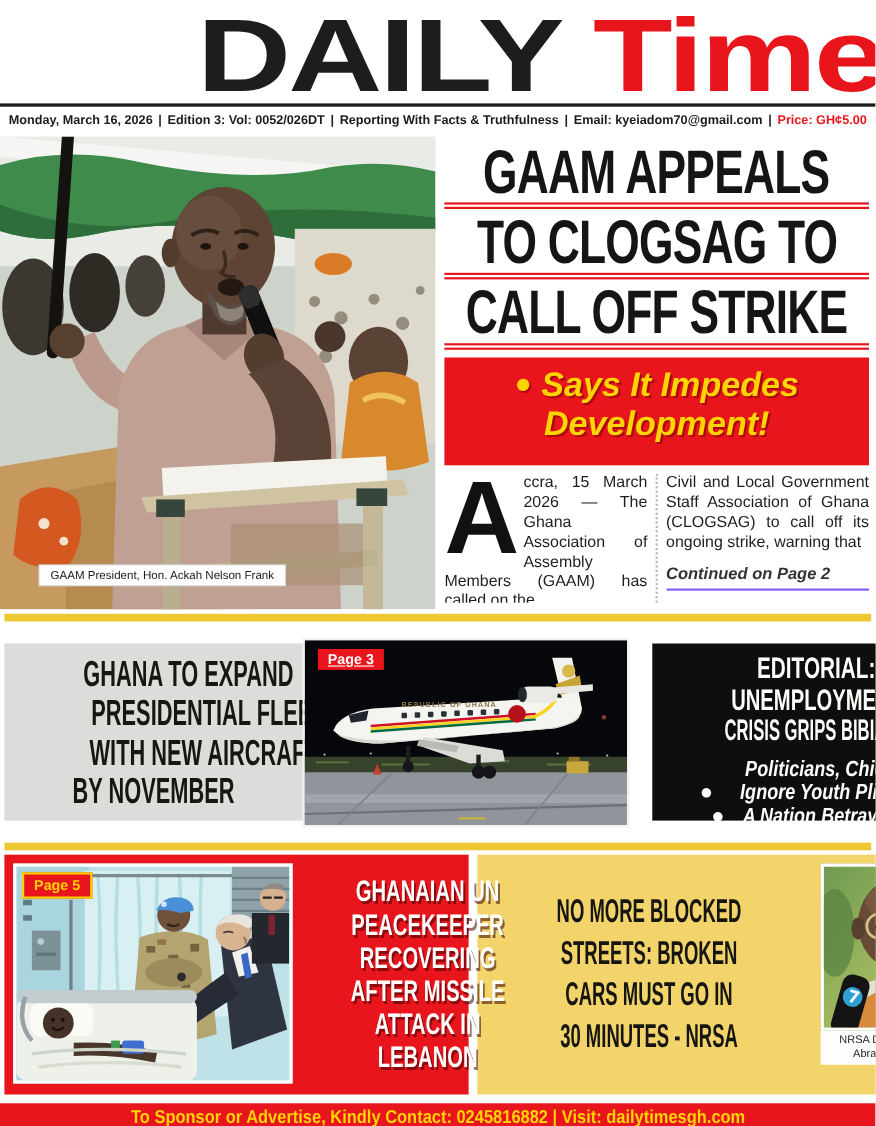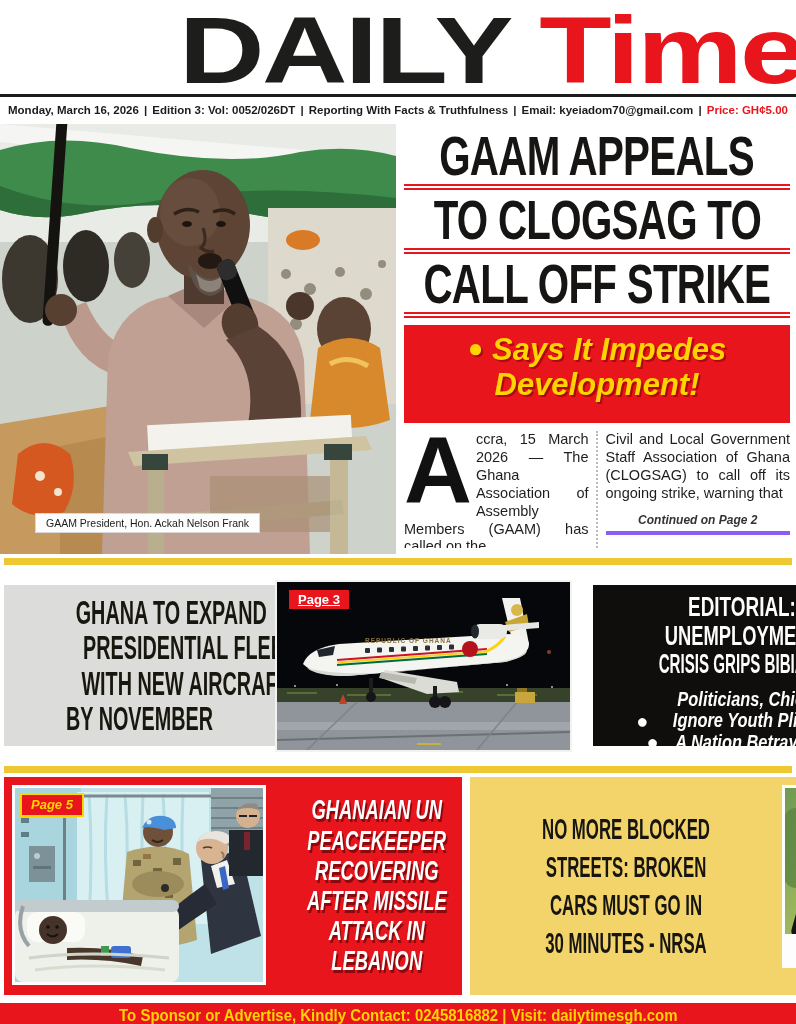--- a/index.html
+++ b/index.html
@@ -52,23 +52,23 @@
                   text-shadow: 2px 2px 0 rgba(120,0,0,.55); }
   .subhead-line .bullet { font-style: normal; font-size: 26px; vertical-align: 3px; }
 
   .article { margin-top: 8px; display: flex; height: 117px; overflow: hidden;
              font-size: 14.5px; line-height: 1.24; color: #1e1e1e;
              text-align: justify; }
   .article .col1 { flex: 1; padding-right: 7px; }
   .article .col2 { flex: 1; border-left: 2px dotted #b9b9b9; padding-left: 8px; }
   .dropcap { float: left; font-size: 94px; line-height: .76; font-weight: bold;
              color: #111; padding: 4px 4px 0 0; }
-  .continued { margin-top: 10px; text-align: center; font-size: 12px;
+  .continued { margin-top: 10px; text-align: left; font-size: 15px;
                font-weight: bold; font-style: italic; color: #333;
-               border-bottom: 4px solid #8b5cf6; padding-bottom: 4px; }
+               border-bottom: 2px solid #8b5cf6; padding-bottom: 4px; }
 
   
   .divider { height: 7px; background: #eec832; margin: 4px 4px; }
 
   
   .middle { height: 193px; display: flex; padding: 16px 4px; gap: 21px; }
   .fleet-box { width: 568px; background: #dcdcda; display: flex;
                align-items: center; padding: 6px 8px; gap: 8px; }
   .fleet-headline { width: 255px; text-align: center; }
   .fleet-headline .line { display: block; }
@@ -89,22 +89,22 @@
   .ed-line .cond { font-size: 27px; font-weight: bold; color: #fdfdfb;
                    line-height: 1.06; --sx: .6; }
   .ed-bullets { margin-top: 10px; }
   .ed-bullet { color: #fdfdfb; font-weight: bold; font-style: italic;
                font-size: 20px; line-height: 1.08; }
   .ed-bullet .cond { --sx: .82; white-space: normal; display: inline-block;
                      max-width: 200px; }
 
   
   .bottom { height: 218px; display: flex; padding: 0 4px; gap: 8px; }
-  .peace-box { width: 458px; background: #e8151d; display: flex;
-               padding: 8px; gap: 8px; font-style: italic; }
+  .peace-box { width: 422px; background: #e8151d; display: flex;
+               padding: 8px; gap: 20px; }
   .hospital-wrap { position: relative; width: 254px; height: 200px;
                    border: 3px solid #fdfdfd; background: #bfe2e9; }
   .peace-tag { top: 5px; left: 5px; }
   .peace-headline { flex: 1; display: flex; flex-direction: column;
                     justify-content: center; text-align: center; }
   .peace-headline .cond { font-size: 27px; font-weight: bold; color: #fff;
                           line-height: 1.12; --sx: .68;
                           text-shadow: 2.5px 2.5px 0 rgba(60,0,0,.55); }
 
   .nrsa-box { flex: 1; background: #f2d46b; display: flex; padding: 8px 6px;

